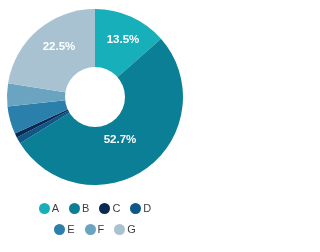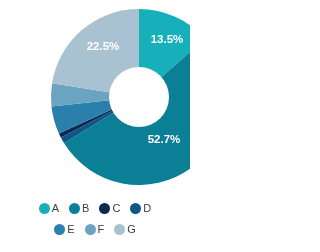--- a/index.html
+++ b/index.html
@@ -19,21 +19,20 @@
     width: 190px;
     height: 252px;
     background: #ffffff;
   }
   .donut-wrap {
     position: absolute;
     left: 0;
     top: 0;
     width: 190px;
     height: 196px;
-    margin-left: 44px;
   }
   svg.donut-svg {
     display: block;
     width: 190px;
     height: 196px;
   }
   .slice-label {
     font-family: "Liberation Sans", sans-serif;
     font-size: 11.5px;
     font-weight: bold;

